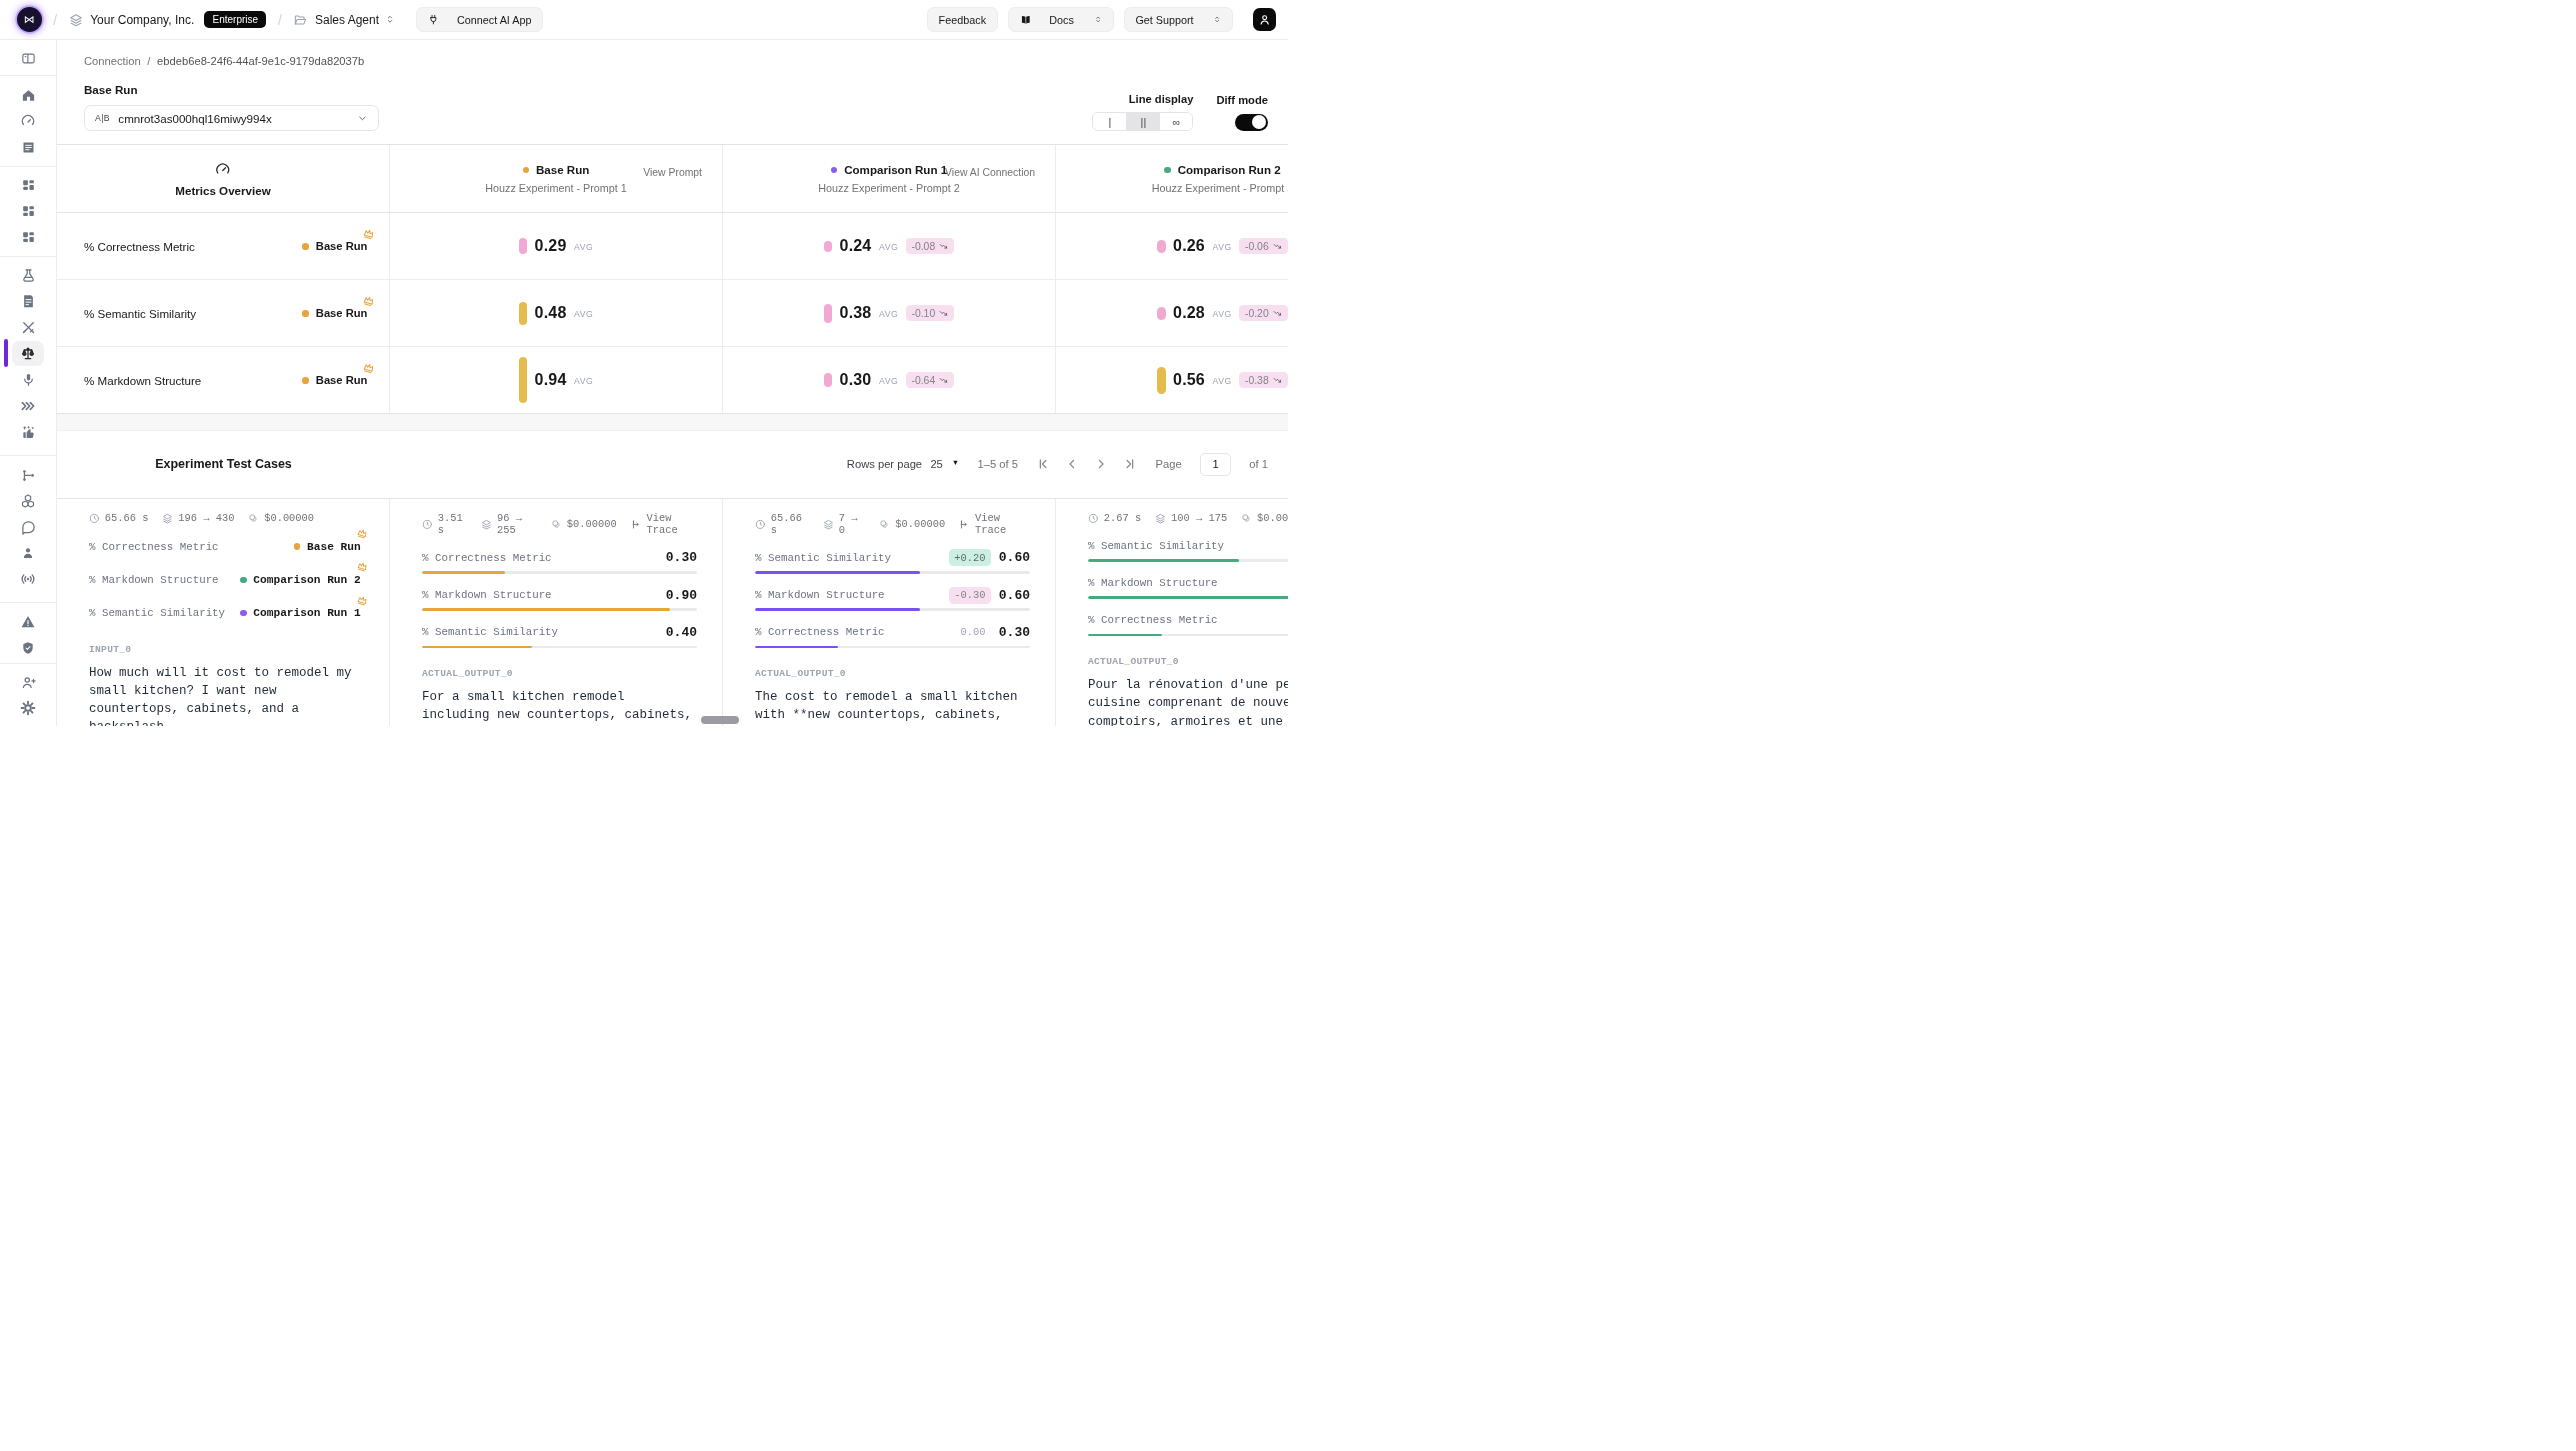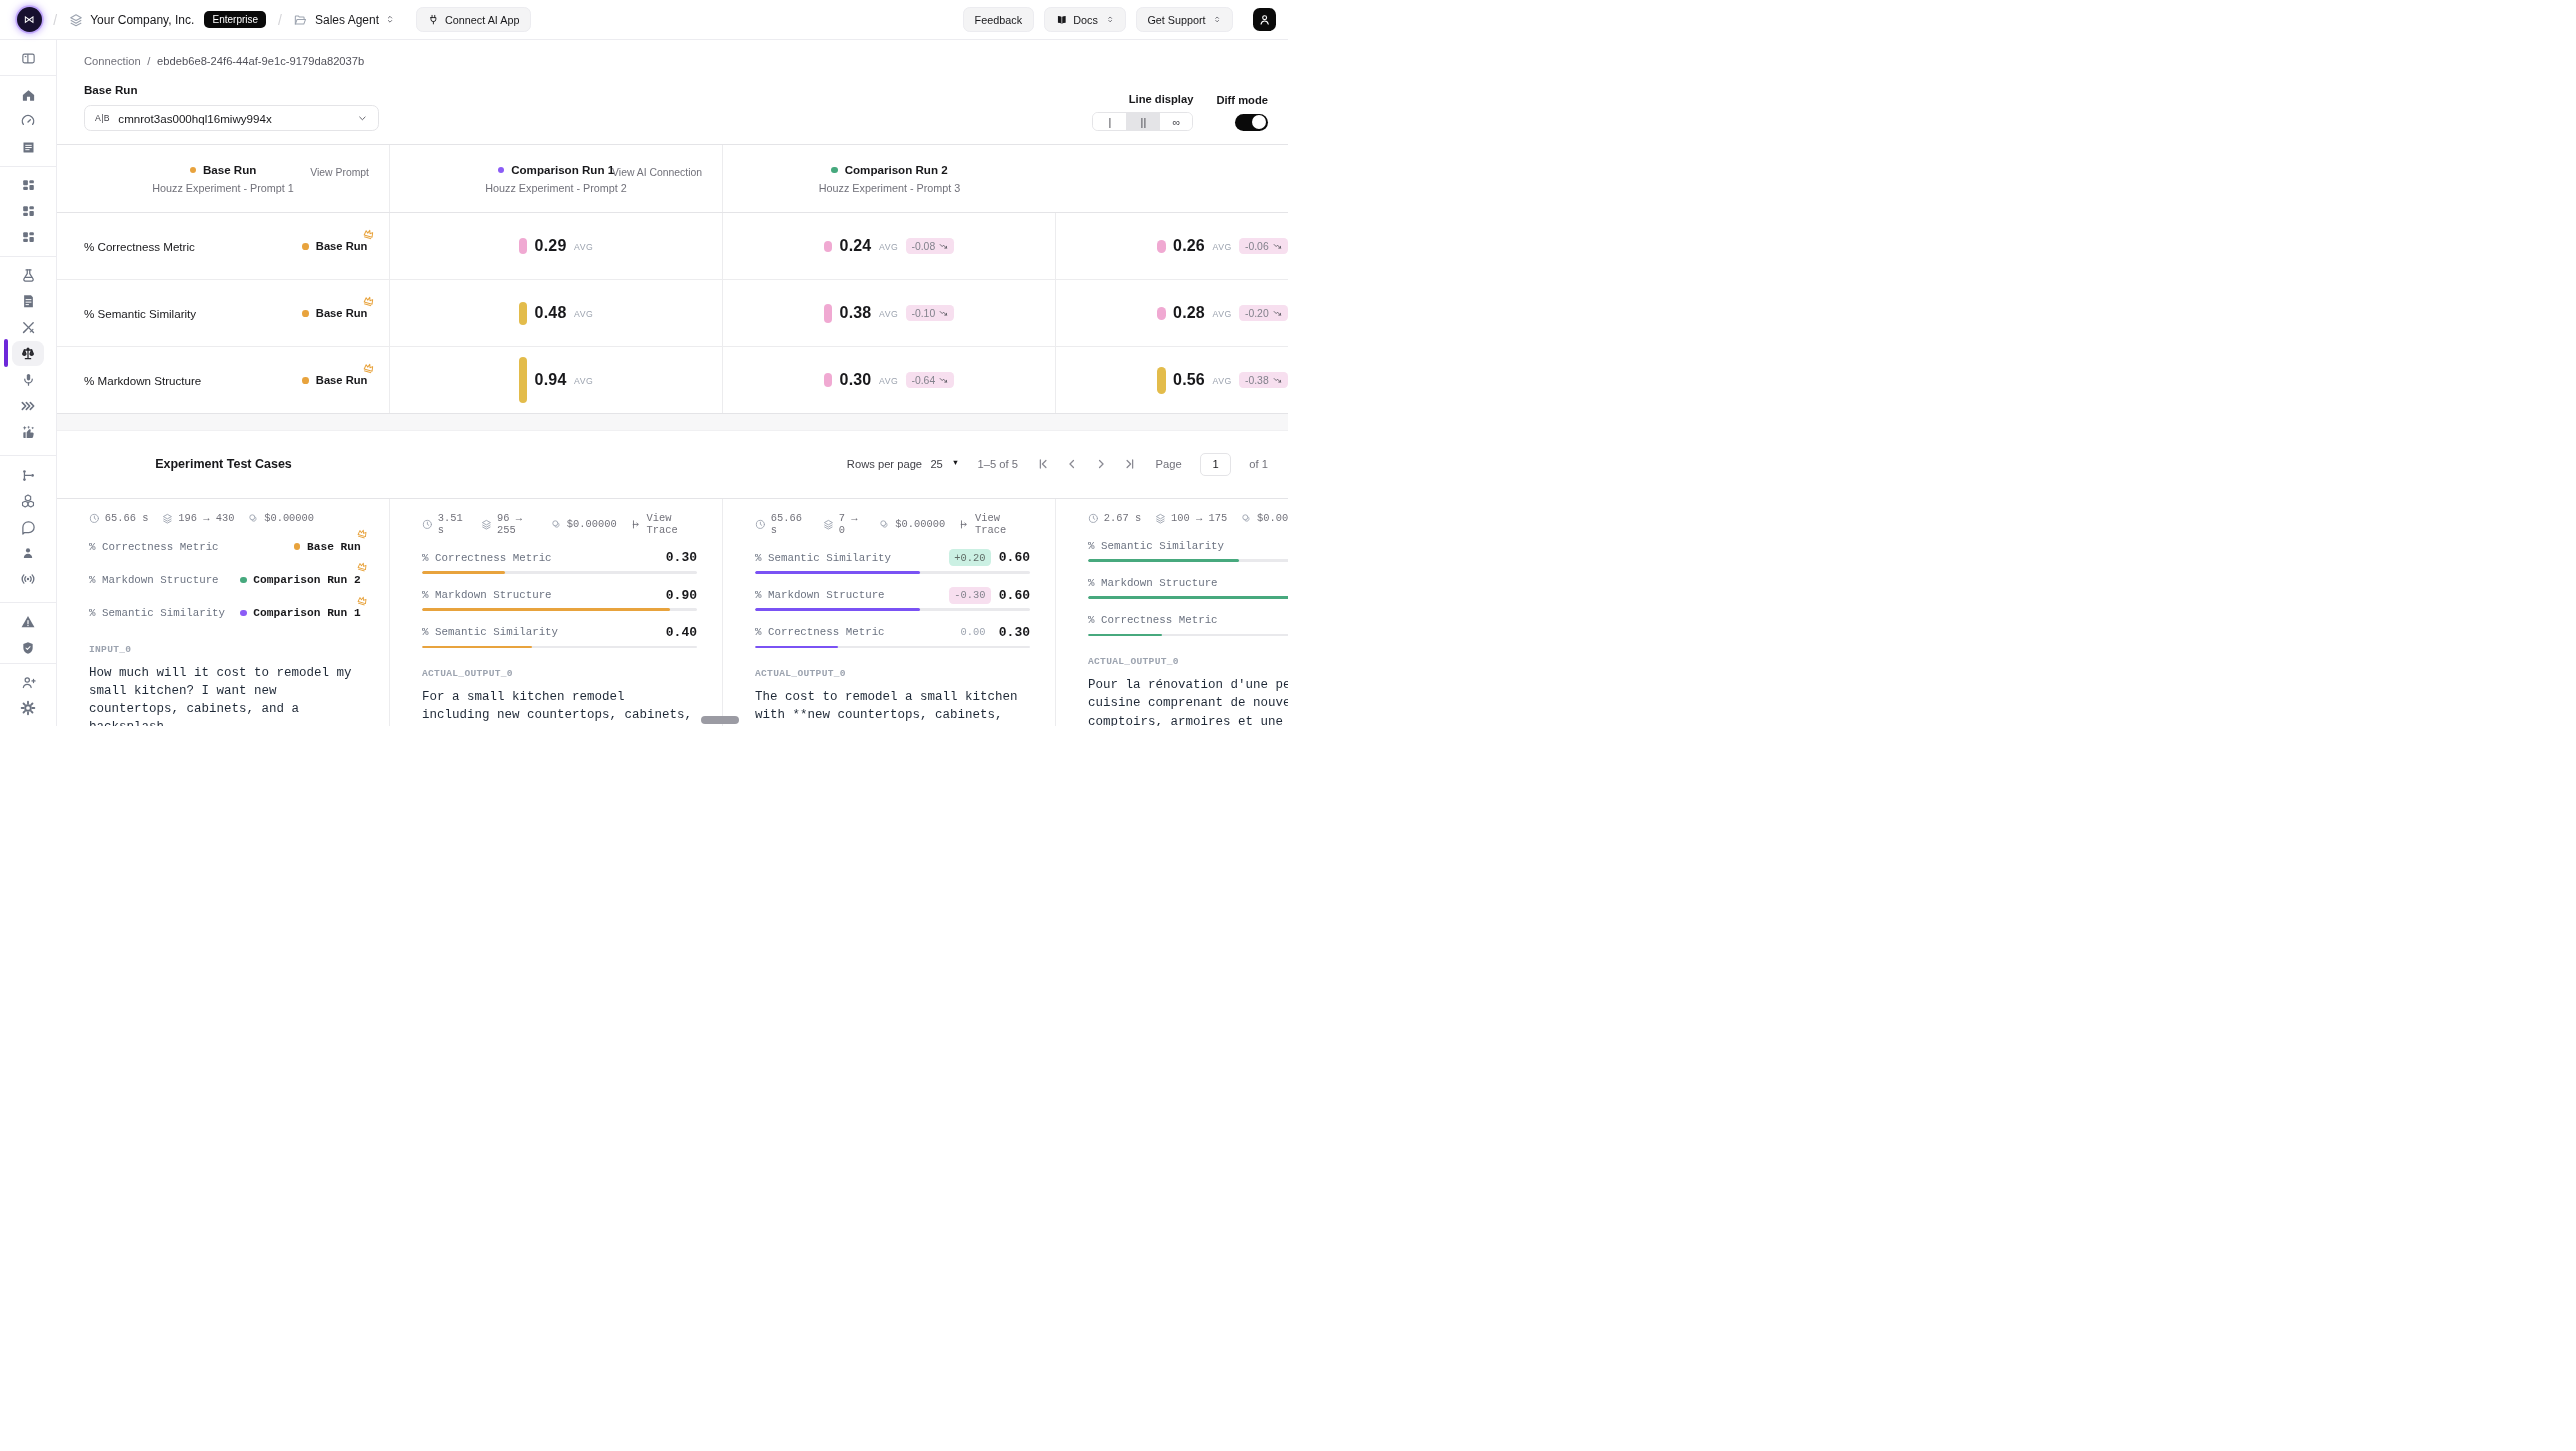--- a/index.html
+++ b/index.html
@@ -14,21 +14,21 @@
             padding:0 11.6px 0 16.6px; border-bottom:0.8px solid #ececf0; background:#fff; z-index:5; }
   .logo { width:25px; height:25px; border-radius:50%; background:#17102e; color:#fff; display:flex;
           align-items:center; justify-content:center; font-size:10.8px;
           box-shadow:0 0 7.5px 1.7px rgba(139,92,246,.55), 0 0 0 1.7px rgba(139,92,246,.35); }
   .crumb-sep { color:#d4d4d8; font-size:14px; margin:0 11.6px; font-weight:300; }
   .ticon { color:#9ca3af; margin-right:7.5px; }
   .org-name { font-size:12px; color:#18181b; }
   .badge-dark { background:#0a0a0a; color:#fff; font-size:10px; border-radius:5px; padding:3.3px 8.3px; margin-left:10px; }
   .proj-name { font-size:12px; }
   .updown { color:#52525b; margin-left:5.8px; }
-  .btn { display:inline-flex; align-items:center; gap:6px; background:#f4f4f5; border:0.8px solid #ececf0;
+  .btn { display:inline-flex; align-items:center; gap:18px; background:#f4f4f5; border:0.8px solid #ececf0;
          border-radius:6.7px; height:25px; padding:0 10.8px; font-size:10.8px; color:#18181b; cursor:pointer; }
   .btn .updown { margin-left:1.7px; }
   .connect-btn { margin-left:21.6px; }
   .topbar-right { margin-left:auto; display:flex; align-items:center; gap:10px; }
   .avatar { width:23px; height:23px; border-radius:6.7px; background:#0a0a0a; color:#fff;
             display:flex; align-items:center; justify-content:center; margin-left:10px; }
 
   
   .sidebar { position:absolute; top:40px; left:0; bottom:0; width:57px; border-right:0.8px solid #ececf0;
              background:#fff; padding-top:6.7px; z-index:4; }
@@ -487,20 +487,29 @@
                 <div class="knob"></div>
               </div>
           </div>
         </div>
       </div>
     </div>
 
     <div class="mtable">
       <div class="mrow mhead">
         <div class="mcell">
+          <span class="ovh-icon">
+              <svg width="17.5" height="17.5" viewBox="0 0 24 24" fill="none" stroke="currentColor" stroke-width="1.7" stroke-linecap="round">
+                <path d="M5.2 16.5a8 8 0 1 1 13.6 0"></path>
+                <path d="m12 13 3.8-3.8"></path>
+              </svg>
+            </span>
+          <span class="ovh-title">Metrics Overview</span>
+        </div>
+        <div class="mcell">
           <div class="run-line">
             <span class="dot" data-c="orange"></span>
             <span>Base Run</span>
           </div>
           <span class="run-action">View Prompt</span>
           <div class="run-sub">Houzz Experiment - Prompt 1</div>
         </div>
         <div class="mcell">
           <div class="run-line">
             <span class="dot" data-c="purple"></span>

